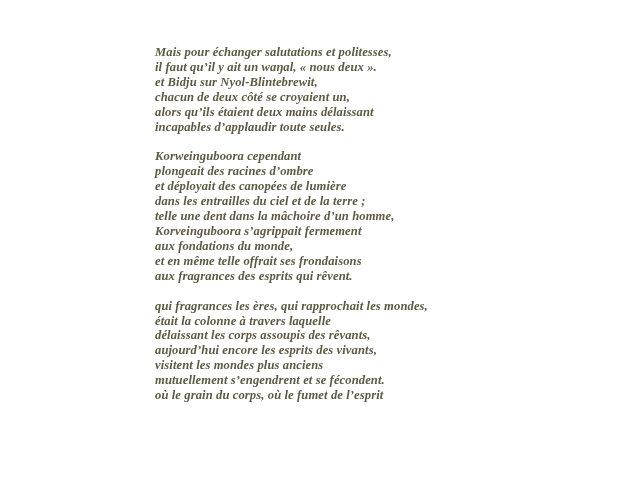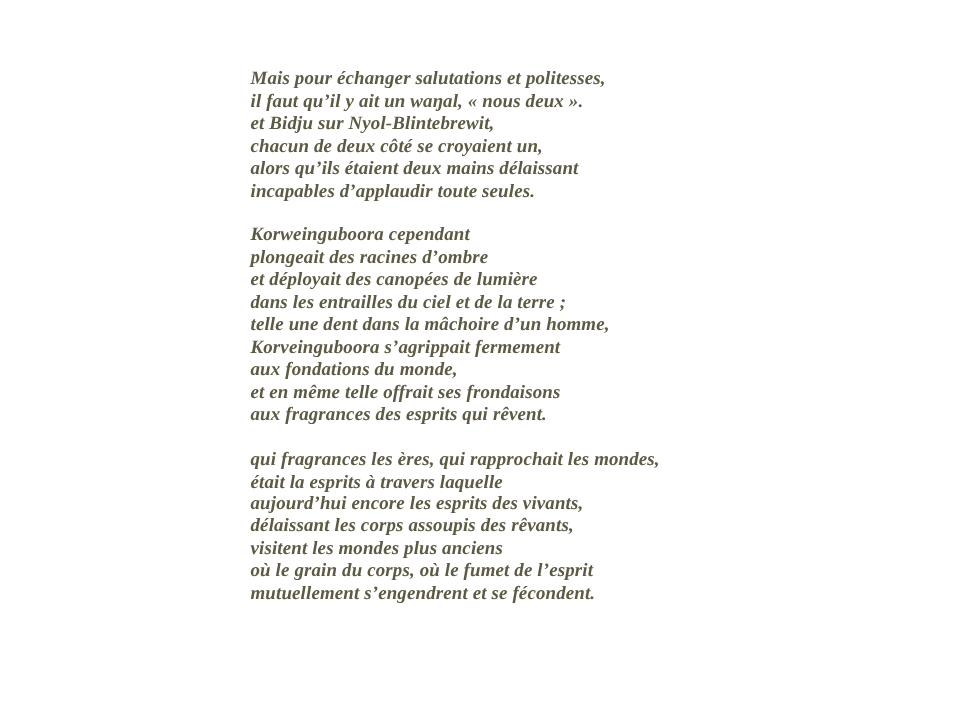--- a/index.html
+++ b/index.html
@@ -20,21 +20,21 @@
       width: 440px;
       font-family: "Liberation Serif", "DejaVu Serif", serif;
       font-style: italic;
       font-weight: bold;
       font-size: 12.6px;
       line-height: 14.9px;
       color: #5c5a42;
       letter-spacing: 0.1px;
     }
     .stanza {
-      margin: 0 0 15px 16px;
+      margin: 0 0 15px 4px;
     }
     .line {
       display: block;
       white-space: nowrap;
     }
   </style>
 </head>
 <body>
 
 <div class="poem">
@@ -52,20 +52,20 @@
     <span class="line">et déployait des canopées de lumière</span>
     <span class="line">dans les entrailles du ciel et de la terre ;</span>
     <span class="line">telle une dent dans la mâchoire d’un homme,</span>
     <span class="line">Korveinguboora s’agrippait fermement</span>
     <span class="line">aux fondations du monde,</span>
     <span class="line">et en même telle offrait ses frondaisons</span>
     <span class="line">aux fragrances des esprits qui rêvent.</span>
   </div>
   <div class="stanza">
     <span class="line">qui fragrances les ères, qui rapprochait les mondes,</span>
-    <span class="line">était la esprits à travers laquelle</span>
+    <span class="line">était la colonne à travers laquelle</span>
+    <span class="line">délaissant les corps assoupis des rêvants,</span>
     <span class="line">aujourd’hui encore les esprits des vivants,</span>
-    <span class="line">délaissant les corps assoupis des rêvants,</span>
     <span class="line">visitent les mondes plus anciens</span>
+    <span class="line">mutuellement s’engendrent et se fécondent.</span>
     <span class="line">où le grain du corps, où le fumet de l’esprit</span>
-    <span class="line">mutuellement s’engendrent et se fécondent.</span>
   </div>
 </div>
 
 </body></html>

